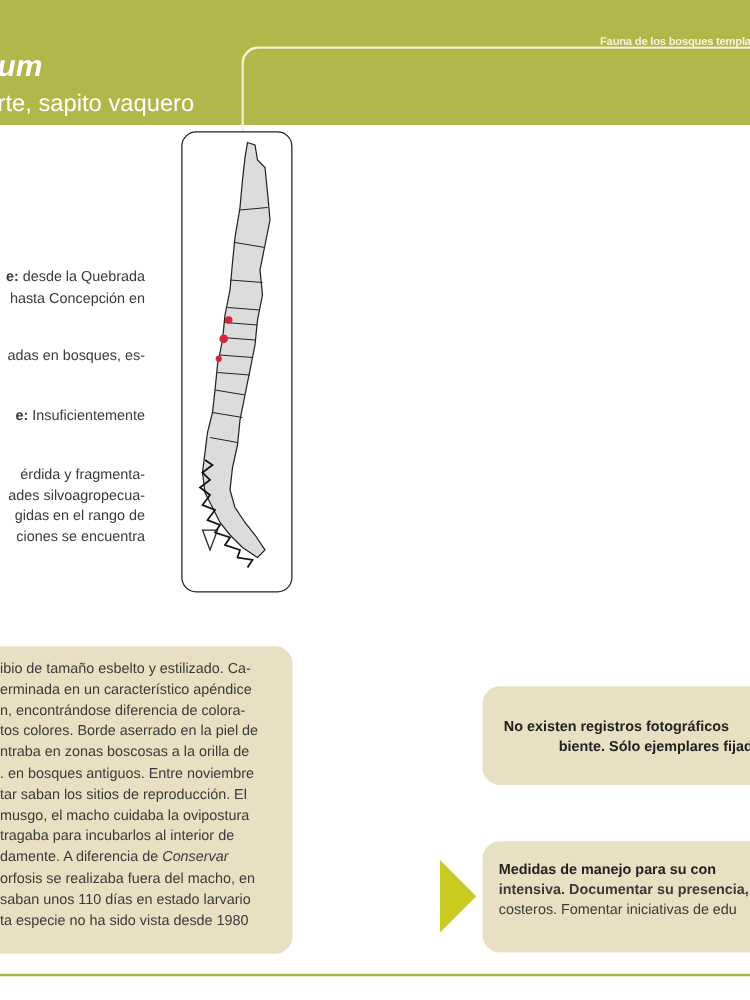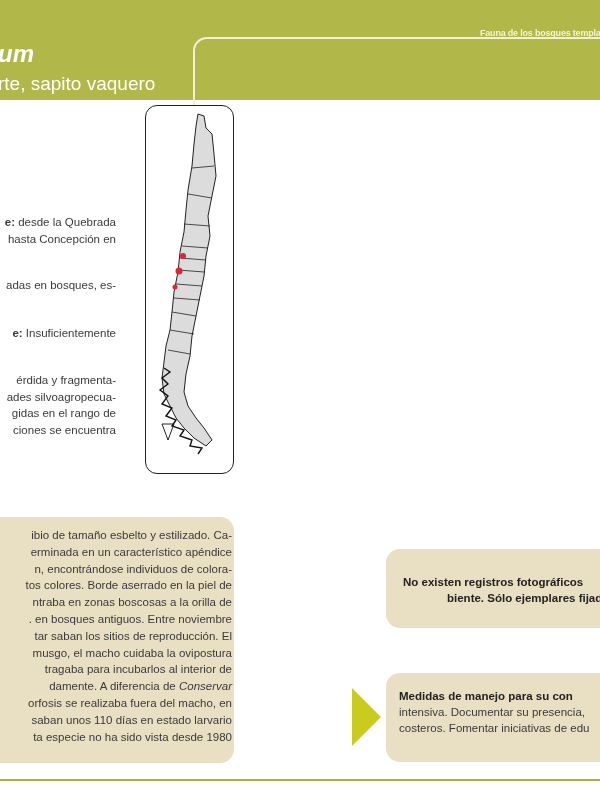--- a/index.html
+++ b/index.html
@@ -9,21 +9,21 @@
   .header-cat { position:absolute; left:480px; top:28px; color:#f6f3dc; font-size:9px; font-weight:bold; letter-spacing:-0.2px; white-space:nowrap; }
   .title { position:absolute; left:-2px; top:40px; color:#ffffff; font-size:24px; font-weight:bold; font-style:italic; white-space:nowrap; }
   .subtitle { position:absolute; left:-2px; top:73px; color:#ffffff; font-size:19px; white-space:nowrap; }
   .txt { position:absolute; left:-2px; font-size:11.5px; line-height:16.5px; color:#3a3a3a; white-space:nowrap; }
   .txt b { font-weight:bold; }
   .right { text-align:right; }
   .map-box { position:absolute; left:145px; top:105px; width:87px; height:367px; border:1.5px solid #222; border-radius:12px; background:#fff; }
   .map-box svg { position:absolute; left:0; top:0; }
   .desc-box { position:absolute; left:-20px; top:517px; width:254px; height:246px; background:#e9dfc2; border-radius:14px; }
   .desc-txt { position:absolute; left:0; top:527px; width:232px; font-size:11.5px; line-height:16.8px; color:#3a3a3a; }
-  .desc-line { white-space:nowrap; text-align:right; display:block; }
+  .desc-line { white-space:nowrap; text-align:left; display:block; }
   .photo-box { position:absolute; left:386px; top:549px; width:240px; height:79px; background:#e9dfc2; border-radius:14px; }
   .photo-txt { position:absolute; left:403px; top:574px; font-size:11.5px; line-height:16px; font-weight:bold; color:#222; white-space:nowrap; }
   .mgmt-box { position:absolute; left:386px; top:673px; width:240px; height:89px; background:#e9dfc2; border-radius:14px; }
   .mgmt-txt { position:absolute; left:399px; top:688px; font-size:11.5px; line-height:16px; color:#3a3a3a; white-space:nowrap; }
   .arrow { position:absolute; left:352px; top:688px; width:0; height:0; border-top:29px solid transparent; border-bottom:29px solid transparent; border-left:29px solid #c9cc1e; }
   .footer-line { position:absolute; left:0; top:779px; width:600px; height:2px; background:#a7b04b; }
 </style>
 </head>
 <body>
 
@@ -60,21 +60,21 @@
     <circle cx="37" cy="150" r="3" fill="#d9263a"></circle>
     <circle cx="33" cy="165" r="3.5" fill="#d9263a"></circle>
     <circle cx="29" cy="181" r="2.5" fill="#d9263a"></circle>
   </svg>
 </div>
 
 <div class="desc-box"></div>
 <div class="desc-txt">
   <span class="desc-line">ibio de tamaño esbelto y estilizado. Ca-</span>
   <span class="desc-line">erminada en un característico apéndice</span>
-  <span class="desc-line">n, encontrándose individuos de colora-</span>
+  <span class="desc-line">n, encontrándose diferencia de colora-</span>
   <span class="desc-line">tos colores. Borde aserrado en la piel de</span>
   <span class="desc-line">ntraba en zonas boscosas a la orilla de</span>
   <span class="desc-line">. en bosques antiguos. Entre noviembre</span>
   <span class="desc-line">tar saban los sitios de reproducción. El</span>
   <span class="desc-line">musgo, el macho cuidaba la ovipostura</span>
   <span class="desc-line">tragaba para incubarlos al interior de</span>
   <span class="desc-line"><span>damente. A diferencia de </span><i>Conservar</i></span>
   <span class="desc-line">orfosis se realizaba fuera del macho, en</span>
   <span class="desc-line">saban unos 110 días en estado larvario</span>
   <span class="desc-line">ta especie no ha sido vista desde 1980</span>
@@ -83,17 +83,17 @@
 <div class="photo-box"></div>
 <div class="photo-txt">
   <span style="display:block;">No existen registros fotográficos</span>
   <span style="display:block;padding-left:44px;">biente. Sólo ejemplares fijados e</span>
 </div>
 
 <div class="arrow"></div>
 <div class="mgmt-box"></div>
 <div class="mgmt-txt">
   <b style="display:block;color:#222;">Medidas de manejo para su con</b>
-  <span style="display:block;">intensiva. Documentar su presencia,</span>
+  <span style="display:block;font-weight:bold;">intensiva. Documentar su presencia,</span>
   <span style="display:block;">costeros. Fomentar iniciativas de edu</span>
 </div>
 
 <div class="footer-line"></div>
 
 </body></html>

